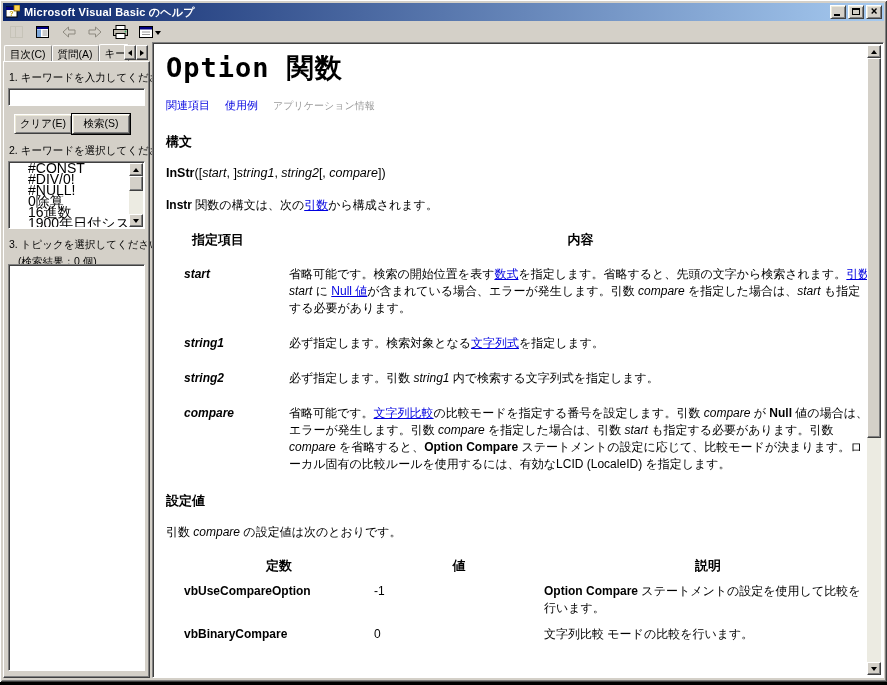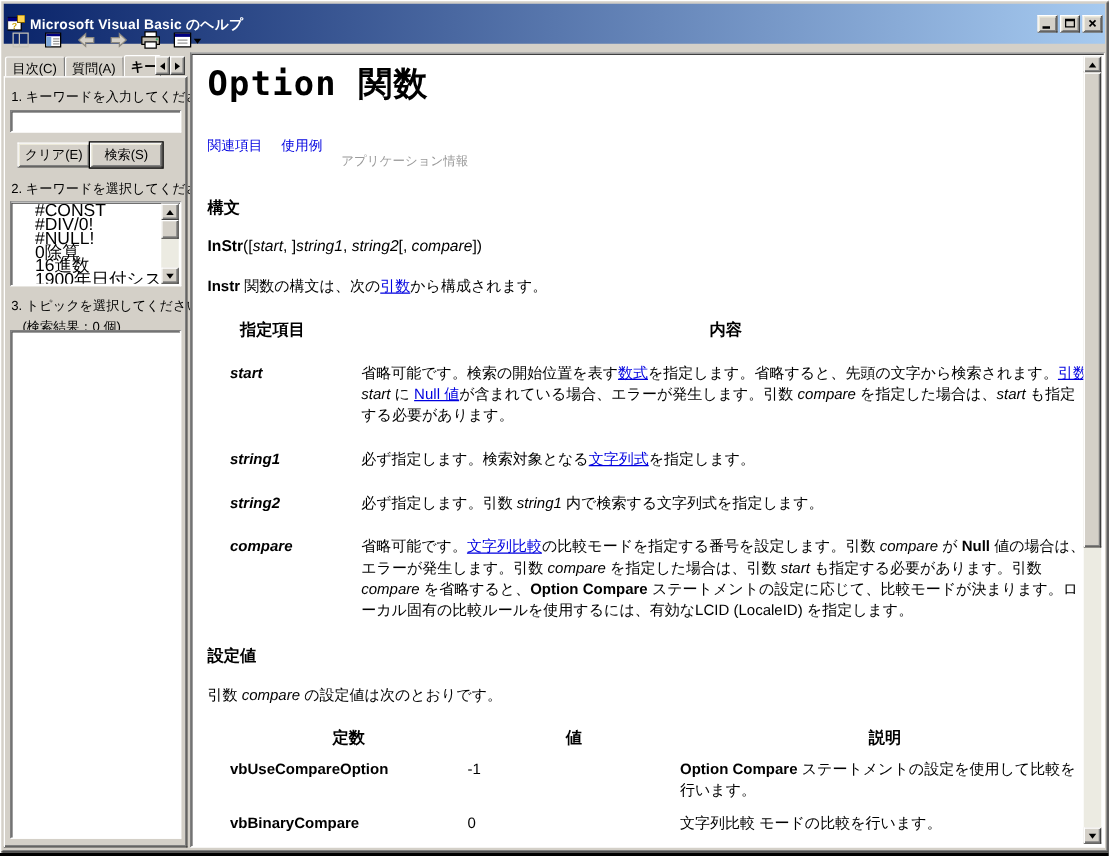--- a/index.html
+++ b/index.html
@@ -3,42 +3,42 @@
 <meta charset="utf-8">
 <style>
   * { margin:0; padding:0; box-sizing:border-box; }
   html,body { width:887px; height:685px; }
   body { background:#000; font-family:"Liberation Sans", sans-serif; font-size:11px; color:#000; position:relative; overflow:hidden; }
 
   .window { position:absolute; left:0; top:0; width:887px; height:682px; background:#D4D0C8;
     box-shadow: inset 1px 1px 0 #fff, inset -1px -1px 0 #404040, inset 2px 2px 0 #D4D0C8, inset -2px -2px 0 #808080; }
 
   
-  .titlebar { position:absolute; left:3px; top:3px; right:3px; height:32px;
+  .titlebar { position:absolute; left:3px; top:3px; right:3px; height:18px;
     background:linear-gradient(to right,#0A246A,#A6CAF0); display:flex; align-items:center; padding:0 2px; }
   .title-icon { width:14px; height:14px; margin:0 4px 0 1px; flex:0 0 auto; }
   .title-text { color:#fff; font-weight:bold; font-size:11px; letter-spacing:.2px; white-space:nowrap; }
   .title-buttons { margin-left:auto; display:flex; gap:2px; }
   .tb-btn { width:16px; height:14px; background:#D4D0C8; border:1px solid; border-color:#fff #404040 #404040 #fff;
     box-shadow: inset 1px 1px 0 #ECE9D8, inset -1px -1px 0 #808080; position:relative; cursor:pointer; }
   .glyph-min { position:absolute; left:3px; bottom:2px; width:6px; height:2px; background:#000; }
   .glyph-max { position:absolute; left:3px; top:2px; width:8px; height:7px; border:1px solid #000; border-top-width:2px; }
   .glyph-close { position:absolute; left:0; top:-2px; width:100%; text-align:center; font-weight:bold; font-size:12px; font-family:"DejaVu Sans Mono",monospace; }
 
   
   .toolbar { position:absolute; left:3px; top:21px; right:3px; height:21px; display:flex; align-items:center; padding-left:4px; gap:6px; }
   .tool { width:20px; height:18px; display:flex; align-items:center; justify-content:center; cursor:pointer; }
   .tool.wide { width:26px; }
 
   
   .sidebar { position:absolute; left:3px; top:44px; width:147px; bottom:4px; }
   .tabstrip { position:absolute; left:1px; top:0; right:1px; height:18px; display:flex; align-items:flex-end; }
   .tab { height:17px; padding:2px 5px 0; background:#D4D0C8; border:1px solid; border-color:#fff #808080 #D4D0C8 #fff;
     border-radius:2px 2px 0 0; font-size:10.5px; white-space:nowrap; overflow:hidden; cursor:pointer; }
-  .tab:last-of-type { height:18px; border-bottom-color:#D4D0C8; font-weight:bold; max-width:30px; }
+  .tab:last-of-type { height:18px; border-bottom-color:#D4D0C8; font-weight:normal; max-width:30px; }
   .tab-spin { display:flex; margin-left:0; margin-bottom:1px; }
   .spin-btn { width:12px; height:15px; background:#D4D0C8; border:1px solid; border-color:#fff #404040 #404040 #fff;
     box-shadow: inset -1px -1px 0 #808080; display:flex; align-items:center; justify-content:center; cursor:pointer; }
   .tri-left { width:0;height:0;border-top:3px solid transparent;border-bottom:3px solid transparent;border-right:4px solid #000; }
   .tri-right{ width:0;height:0;border-top:3px solid transparent;border-bottom:3px solid transparent;border-left:4px solid #000; }
   .tri-up   { width:0;height:0;border-left:3px solid transparent;border-right:3px solid transparent;border-bottom:4px solid #000; }
   .tri-down { width:0;height:0;border-left:3px solid transparent;border-right:3px solid transparent;border-top:4px solid #000; }
 
   .tabpage { position:absolute; left:0; top:17px; right:0; bottom:0; background:#D4D0C8;
     border:1px solid; border-color:#fff #404040 #404040 #fff; box-shadow: inset -1px -1px 0 #808080; padding:7px 4px 6px 4px; }
@@ -64,23 +64,23 @@
   .sb-thumb { position:absolute; left:0; width:14px; background:#D4D0C8; border:1px solid; border-color:#fff #404040 #404040 #fff;
     box-shadow: inset -1px -1px 0 #808080; cursor:grab; }
 
   
   .content-pane { position:absolute; left:152px; top:42px; right:3px; bottom:4px; background:#fff;
     border:1px solid; border-color:#808080 #fff #fff #808080; box-shadow: inset 1px 1px 0 #404040; }
   .content-scroll { position:absolute; top:2px; right:2px; bottom:2px; width:14px; background:#ECEBE2; }
   .content-body { position:absolute; left:2px; top:2px; right:16px; bottom:2px; overflow:hidden; padding:8px 4px 0 11px; font-size:12px; line-height:17px; }
 
   h1.topic-title { font-family:"DejaVu Sans Mono","DejaVu Sans",monospace; font-size:27px; line-height:30px; font-weight:bold; letter-spacing:1px; }
-  .links-row { margin-top:14px; display:flex; align-items:center; gap:15px; }
+  .links-row { margin-top:14px; display:flex; align-items:flex-end; gap:15px; }
   .links-row [data-style="link"] { color:#0000E0; font-size:11px; cursor:pointer; }
-  .links-row [data-style="gray"] { color:#9a9a9a; font-size:10px;margin-top:24px; }
+  .links-row [data-style="gray"] { color:#9a9a9a; font-size:10px; }
   .para { margin-top:15px; width:694px; }
   .sect-head { margin-top:19px; font-size:13px; font-weight:bold; }
   .syntax-line { margin-top:15px; font-size:12.5px; }
   .mid-line { margin-top:15px; }
 
   .rt-b { font-weight:bold; }
   .rt-i { font-style:italic; }
   .rt-bi { font-weight:bold; font-style:italic; }
   .rt-link { color:#0000E0; text-decoration:underline; cursor:pointer; }
 

